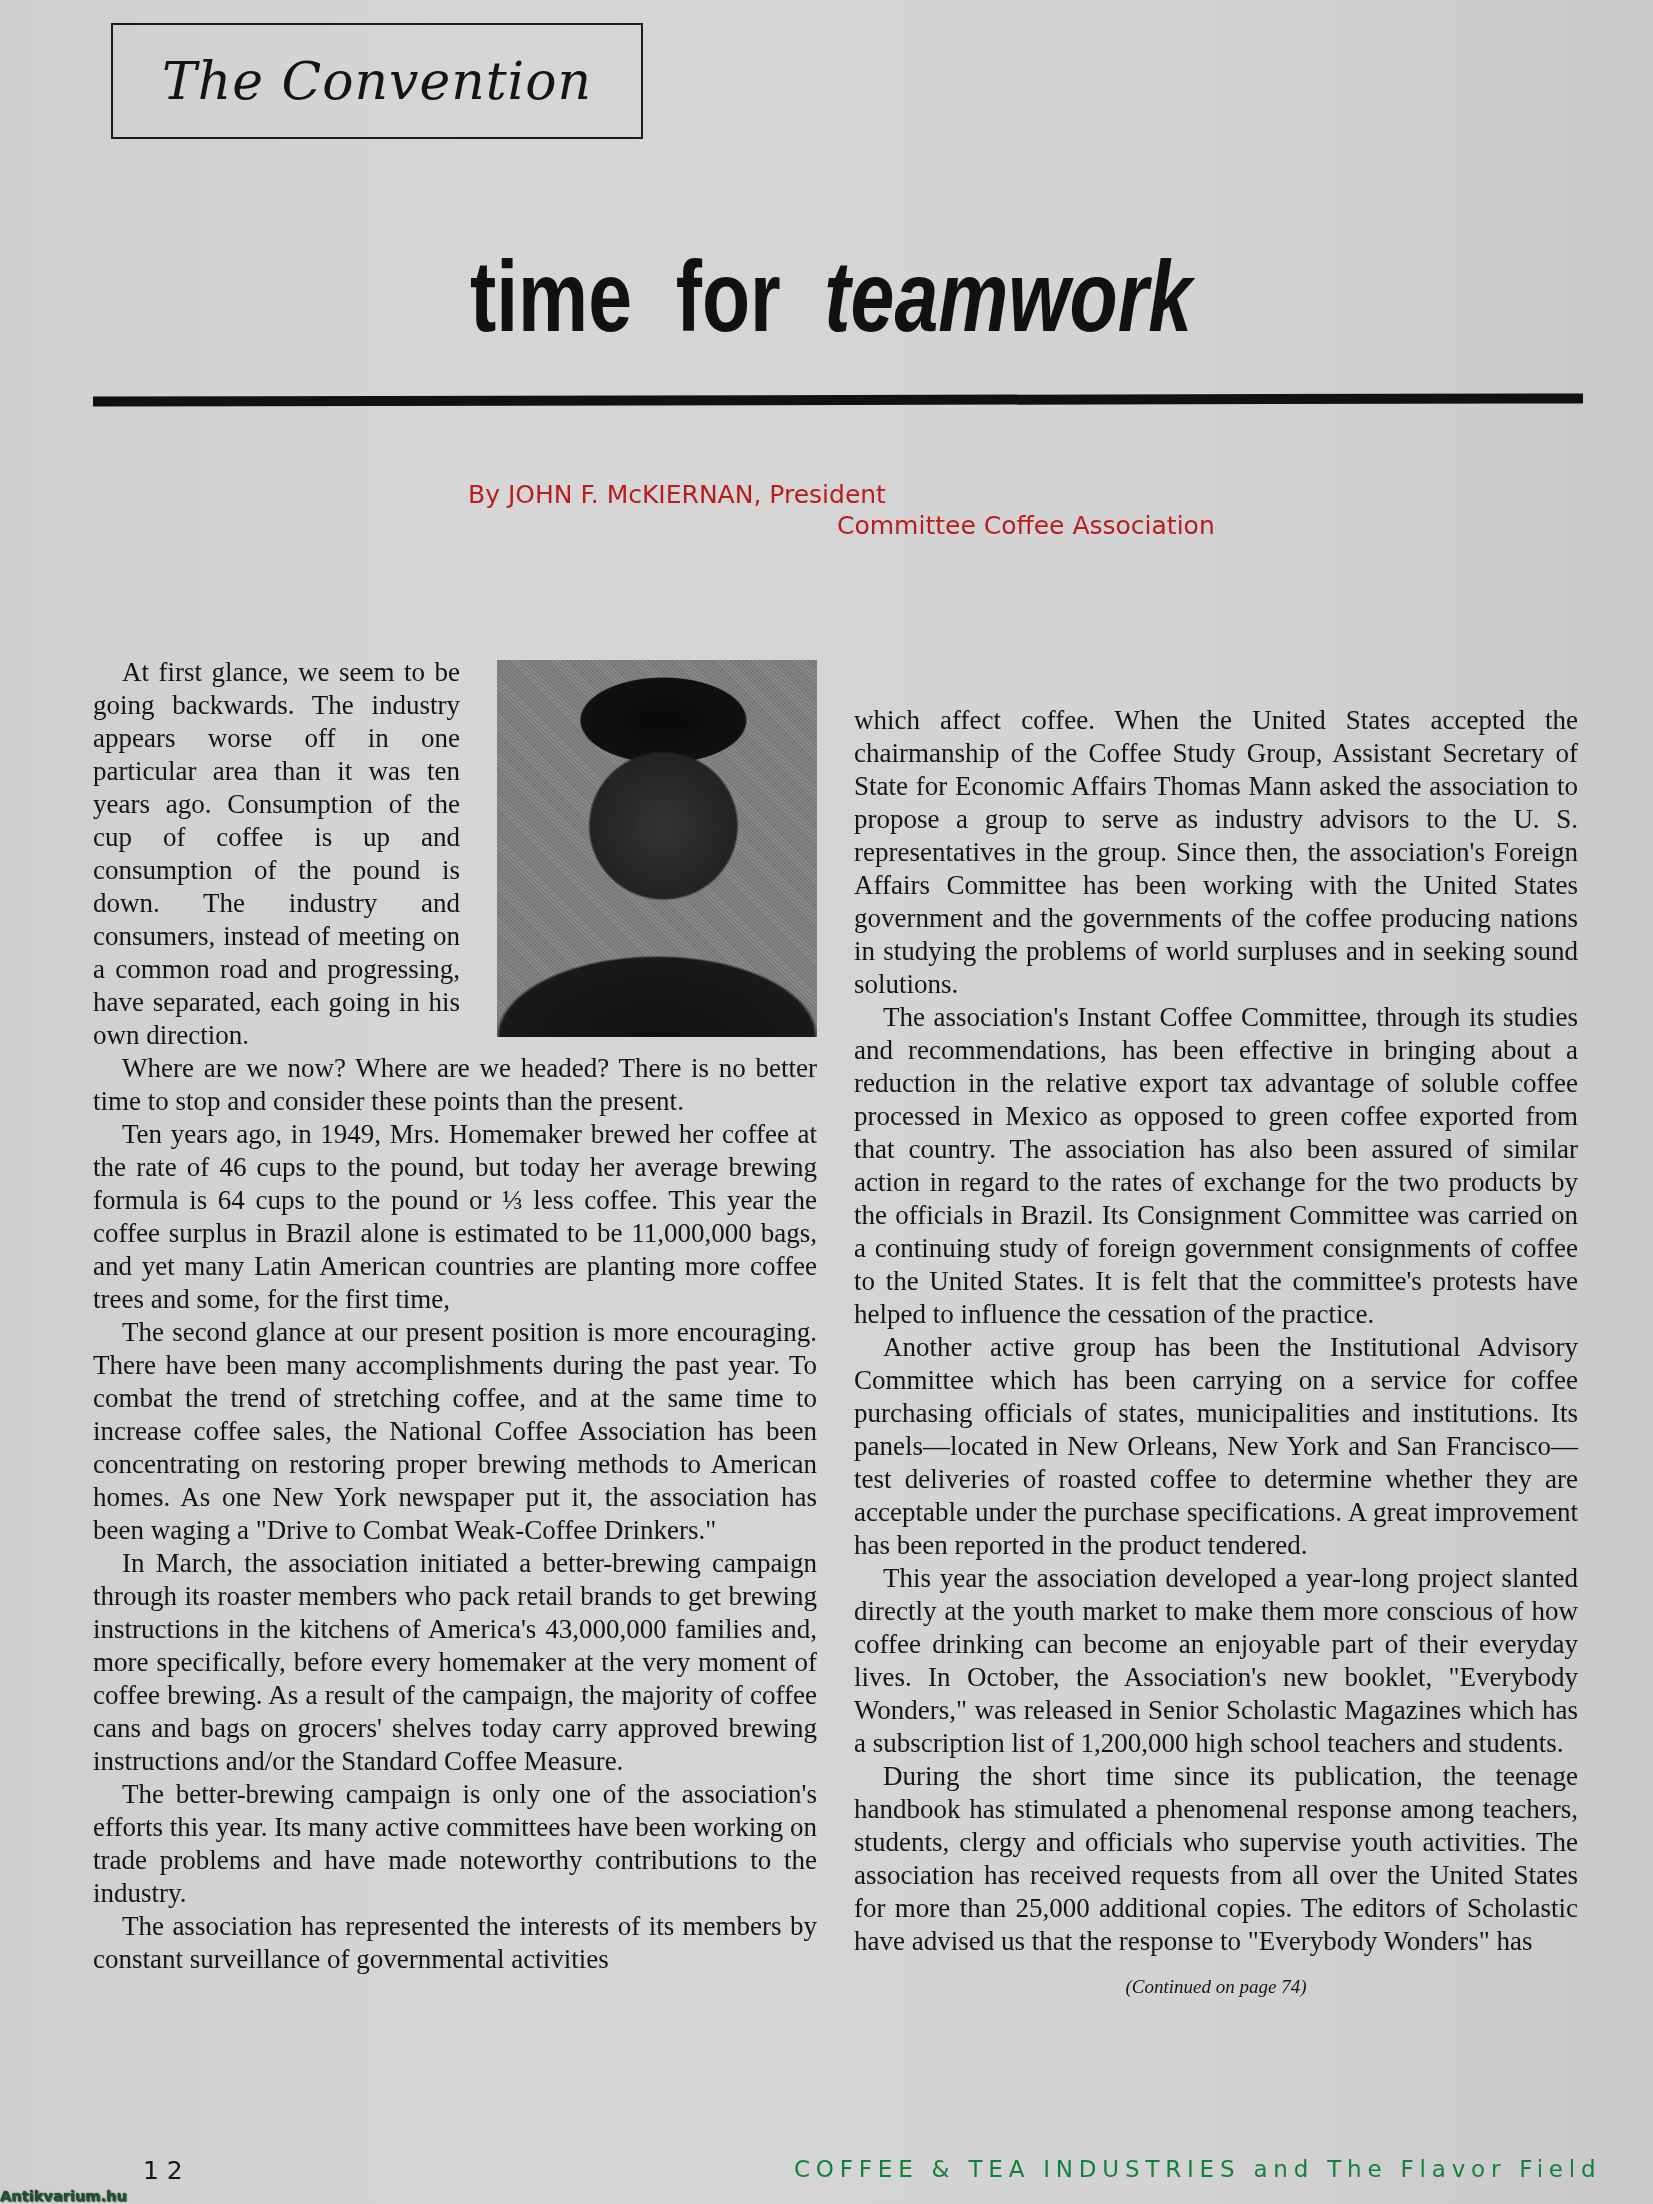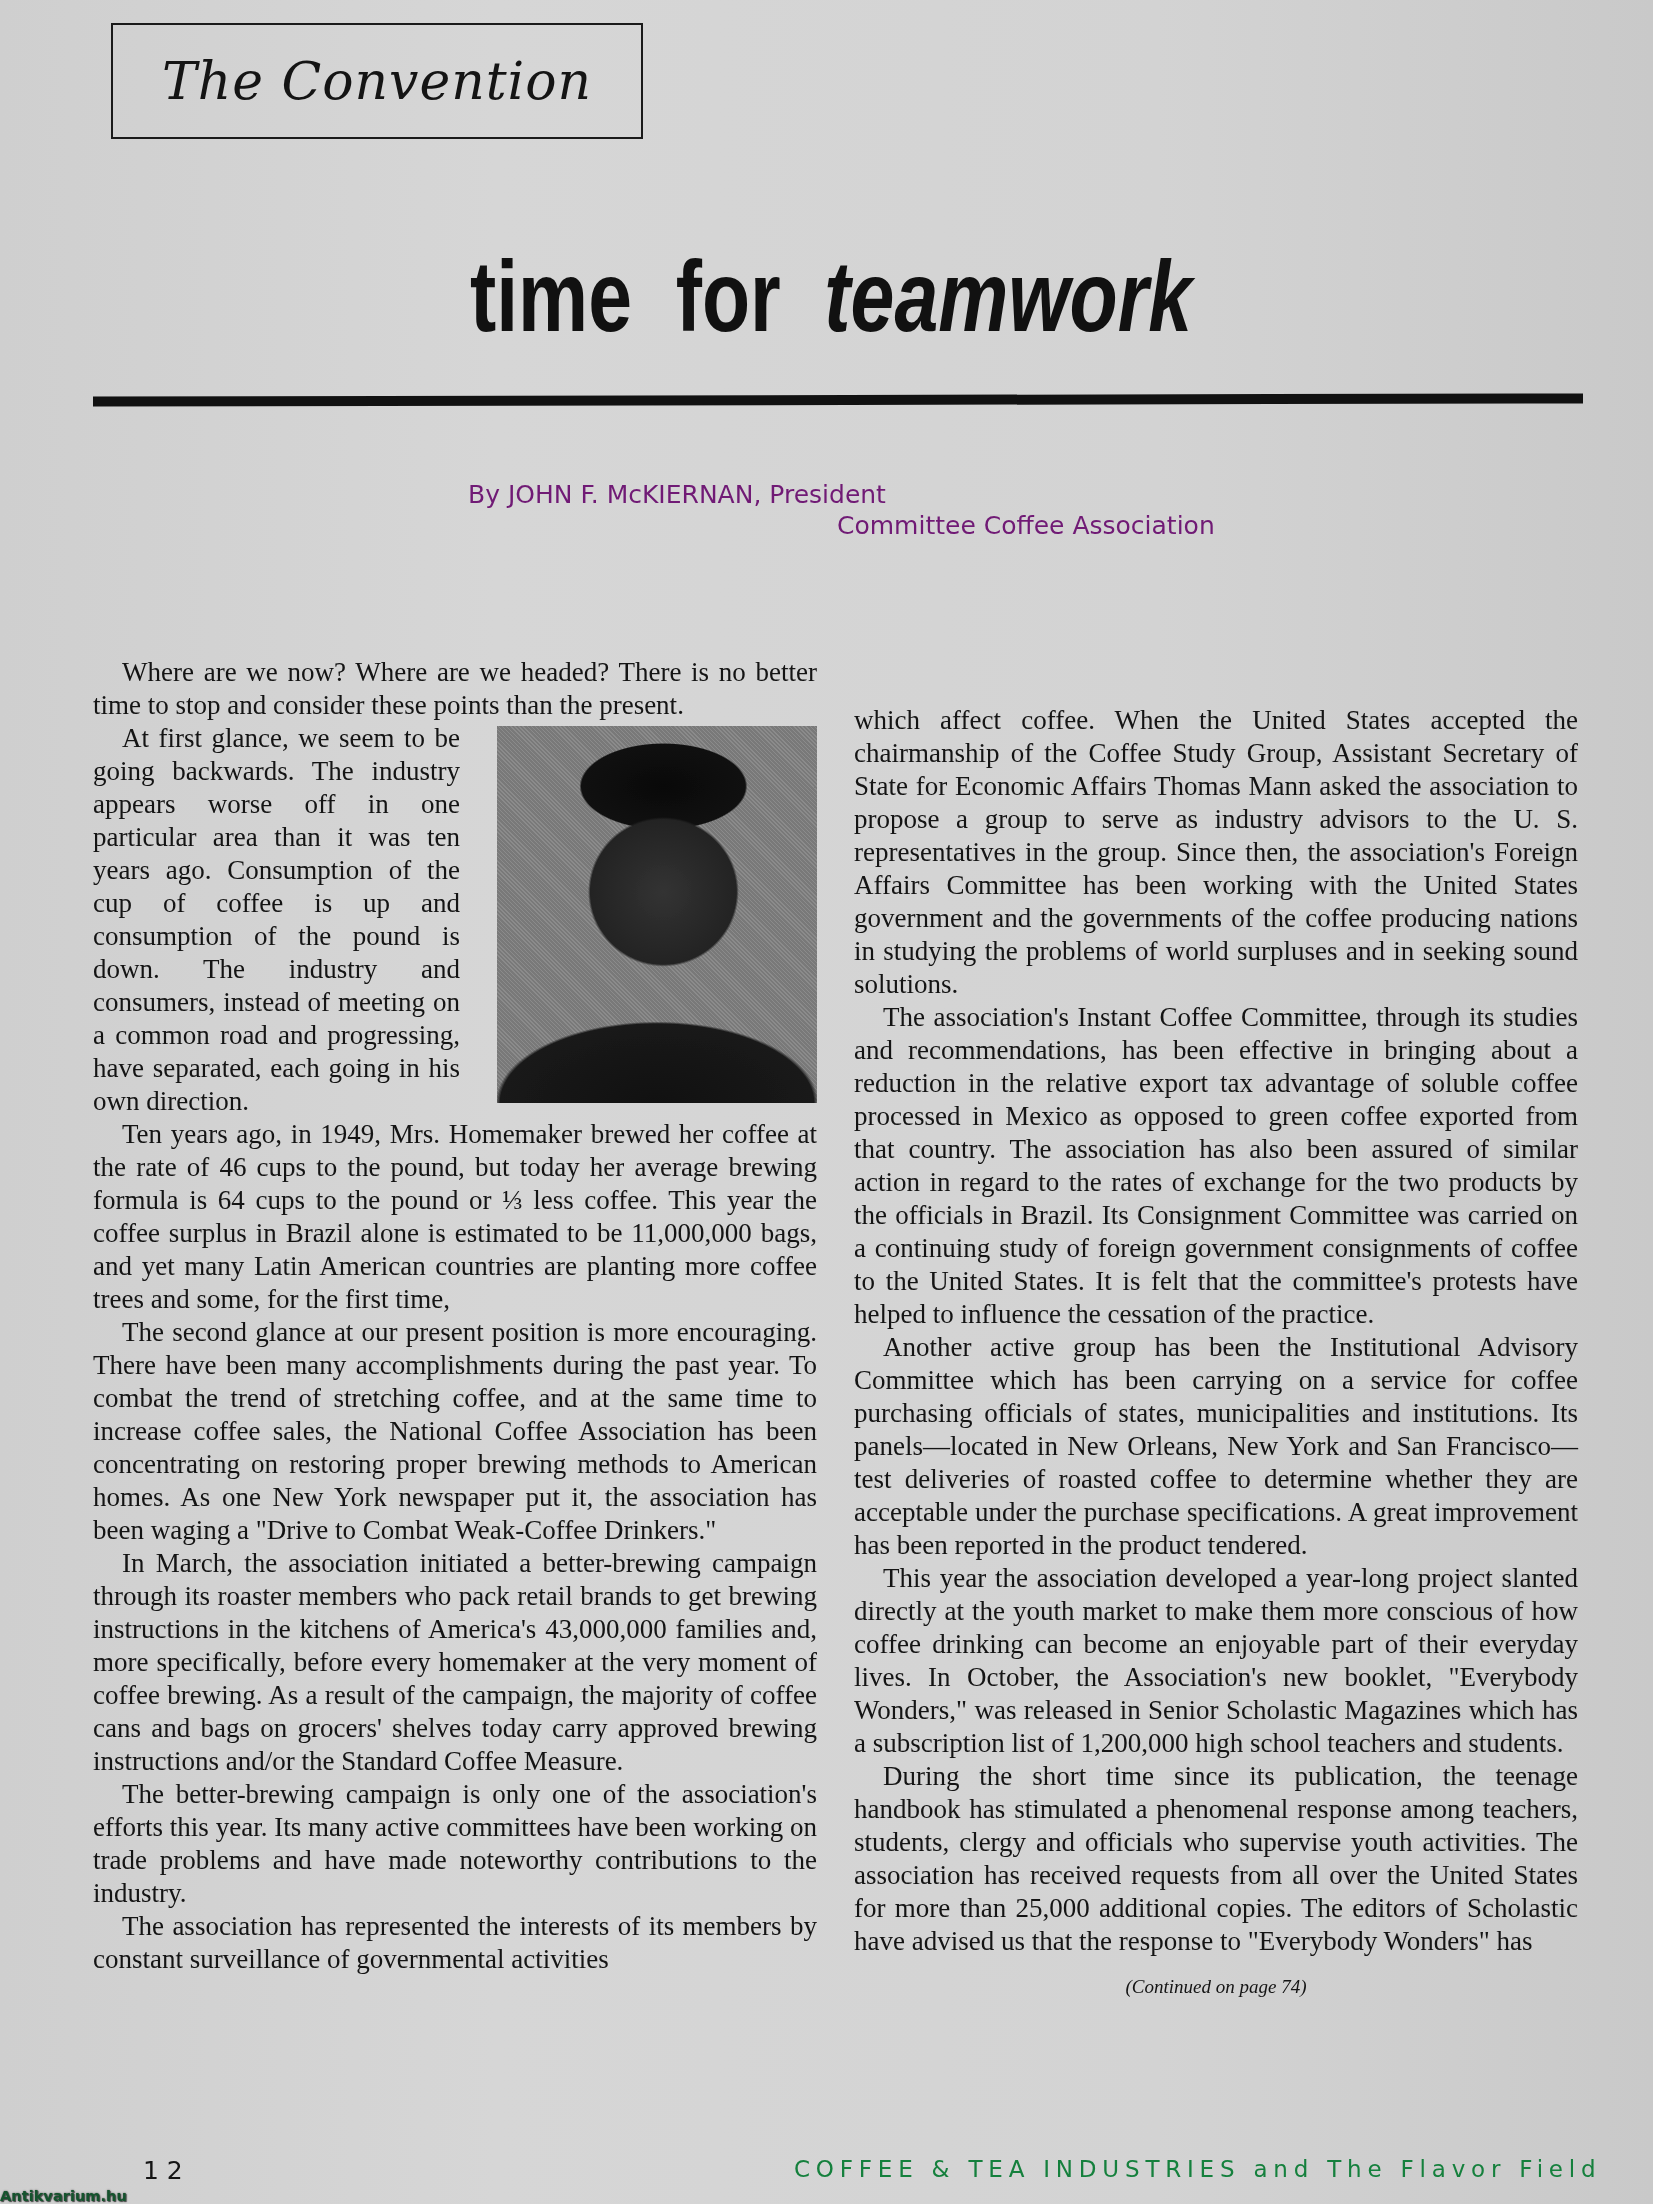--- a/index.html
+++ b/index.html
@@ -27,21 +27,21 @@
   }
   .headline .w { margin-right: 56px; }
   .headline .it { font-style: italic; }
   .rule {
     position: absolute; left: 93px; top: 395px; width: 1490px; height: 9.7px;
     background: #111; transform: rotate(-0.12deg);
   }
   .byline {
     position: absolute; left: 468px; top: 479px;
     font-family: "DejaVu Sans", "Liberation Sans", sans-serif;
-    font-size: 25px; line-height: 31px; color: #701a75;
+    font-size: 25px; line-height: 31px; color: #b91c1c;
   }
   .byline .line2 { display: block; padding-left: 369px; }
   .col {
     position: absolute; top: 656px; width: 724px;
     font-size: 27px; line-height: 33px; text-align: justify; hyphens: manual;
   }
   .col p { margin: 0; text-indent: 29px; }
   .col p.noindent { text-indent: 0; margin-top: 48px; }
   .col-left { left: 93px; }
   .col-right { left: 854px; }
@@ -83,22 +83,22 @@
 </div>
 
 <div class="rule"></div>
 
 <div class="byline">
   <span>By JOHN F. McKIERNAN, President</span>
   <span class="line2">Committee Coffee Association</span>
 </div>
 
 <div class="col col-left">
+  <p><span class="photo"></span><span>At first glance, we seem to be going backwards. The industry appears worse off in one particular area than it was ten years ago. Con­sumption of the cup of cof­fee is up and consumption of the pound is down. The industry and consumers, in­stead of meeting on a com­mon road and progressing, have separated, each going in his own direction.</span></p>
   <p>Where are we now? Where are we headed? There is no better time to stop and consider these points than the present.</p>
-  <p><span class="photo"></span><span>At first glance, we seem to be going backwards. The industry appears worse off in one particular area than it was ten years ago. Con­sumption of the cup of cof­fee is up and consumption of the pound is down. The industry and consumers, in­stead of meeting on a com­mon road and progressing, have separated, each going in his own direction.</span></p>
   <p>Ten years ago, in 1949, Mrs. Homemaker brewed her coffee at the rate of 46 cups to the pound, but to­day her average brewing formula is 64 cups to the pound or ⅓ less coffee. This year the coffee surplus in Brazil alone is estimated to be 11,000,000 bags, and yet many Latin American countries are planting more coffee trees and some, for the first time,</p>
   <p>The second glance at our present position is more en­couraging. There have been many accomplishments dur­ing the past year. To combat the trend of stretching coffee, and at the same time to increase coffee sales, the National Coffee Association has been concentrating on restoring proper brewing methods to American homes. As one New York newspaper put it, the association has been waging a "Drive to Combat Weak-Coffee Drinkers."</p>
   <p>In March, the association initiated a better-brewing campaign through its roaster members who pack retail brands to get brewing instructions in the kitchens of America's 43,000,000 families and, more specifically, be­fore every homemaker at the very moment of coffee brew­ing. As a result of the campaign, the majority of coffee cans and bags on grocers' shelves today carry approved brewing instructions and/or the Standard Coffee Measure.</p>
   <p>The better-brewing campaign is only one of the asso­ciation's efforts this year. Its many active committees have been working on trade problems and have made noteworthy contributions to the industry.</p>
   <p>The association has represented the interests of its mem­bers by constant surveillance of governmental activities</p>
 </div>
 
 <div class="col col-right">
   <p class="noindent">which affect coffee. When the United States accepted the chairmanship of the Coffee Study Group, Assistant Secre­tary of State for Economic Affairs Thomas Mann asked the association to propose a group to serve as industry advisors to the U. S. representatives in the group. Since then, the association's Foreign Affairs Committee has been working with the United States government and the gov­ernments of the coffee producing nations in studying the problems of world surpluses and in seeking sound solu­tions.</p>
   <p>The association's Instant Coffee Committee, through its studies and recommendations, has been effective in bringing about a reduction in the relative export tax ad­vantage of soluble coffee processed in Mexico as opposed to green coffee exported from that country. The associ­ation has also been assured of similar action in regard to the rates of exchange for the two products by the officials in Brazil. Its Consignment Committee was carried on a continuing study of foreign government consignments of coffee to the United States. It is felt that the com­mittee's protests have helped to influence the cessation of the practice.</p>

